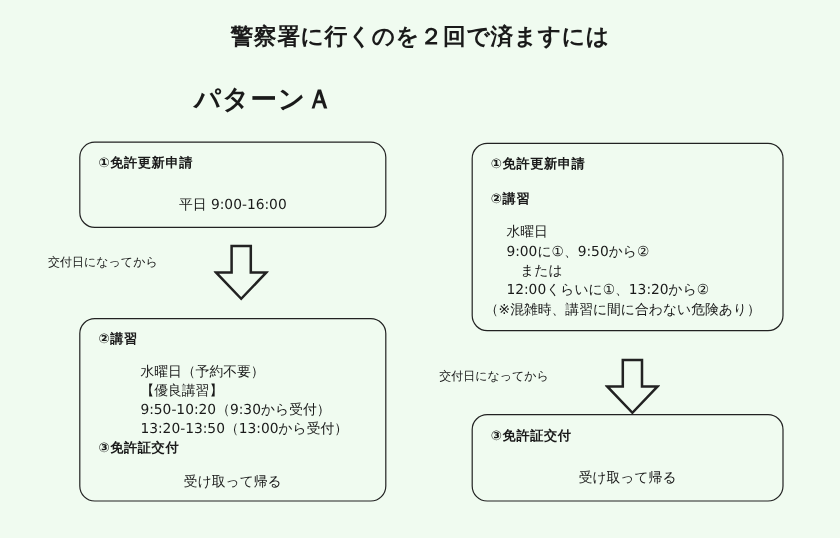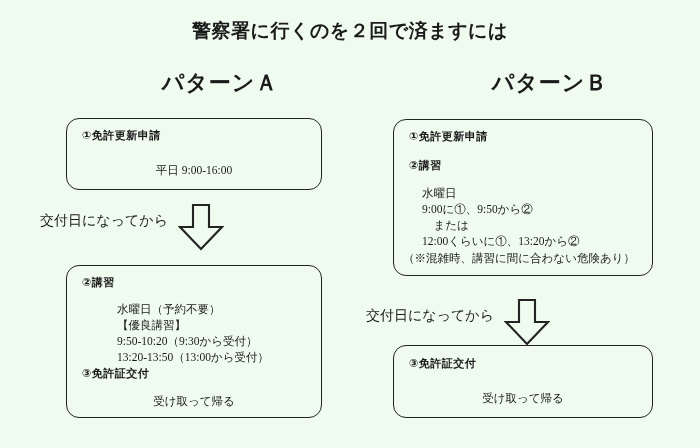--- a/index.html
+++ b/index.html
@@ -61,46 +61,44 @@
     font-weight: bold;
     letter-spacing: 0.5px;
     white-space: nowrap;
   }
 
   
   .detail {
     font-size: 11.5px;
     line-height: 1.38;
     white-space: pre;
-    font-family: Liberation Serif, serif;
   }
   .detail-center {
     text-align: center;
     white-space: nowrap;
   }
 
   
   .arrow-label {
-    font-size: 14px;
+    font-size: 10px;
     white-space: nowrap;
   }
 
   
   .arrow { width: 46px; height: 48px; }
   .arrow svg { display: block; width: 100%; height: 100%; }
 </style>
 </head>
 <body>
 
 <div id="canvas">
 
   <div class="abs title">警察署に行くのを２回で済ますには</div>
 
   <div class="abs col-heading heading-a">パターンＡ</div>
-  <div class="abs col-heading heading-b">パターンＢ</div>
 
   <div class="abs box box-a1"></div>
   <div class="abs step" style="left:82px; top:128px;">①免許更新申請</div>
   <div class="abs detail detail-center" style="left:66px; top:163px; width:256px;">平日 9:00-16:00</div>
 
   <div class="abs arrow-label" style="left:40px; top:212px;">交付日になってから</div>
   <div class="abs arrow" style="left:178px; top:203px;">
     <svg viewBox="0 0 46 48" xmlns="http://www.w3.org/2000/svg">
       <polygon points="15,2 31,2 31,24 44,24 23,46 2,24 15,24" fill="none" stroke="#222222" stroke-width="2.1" stroke-linejoin="miter"></polygon>
     </svg>

